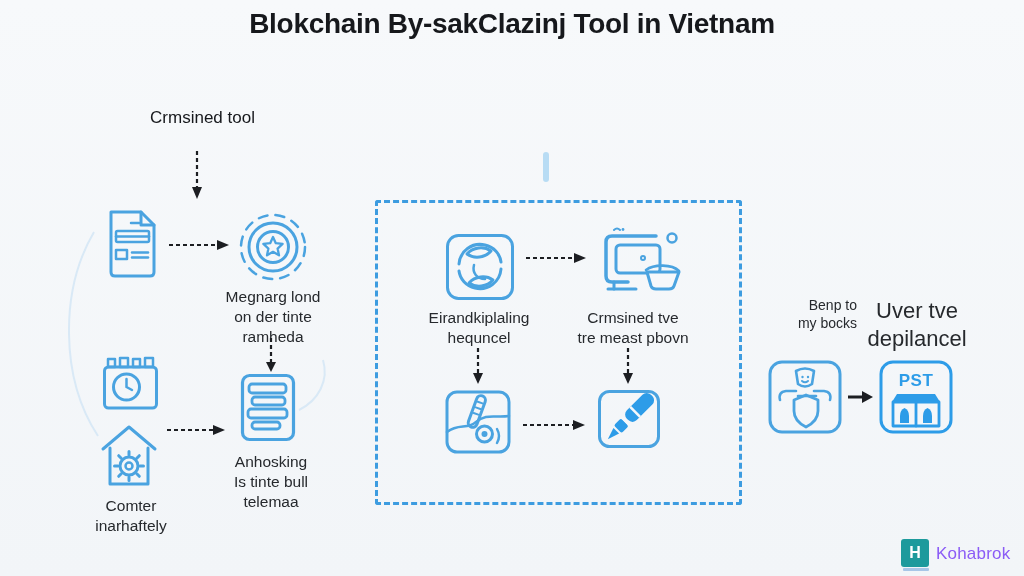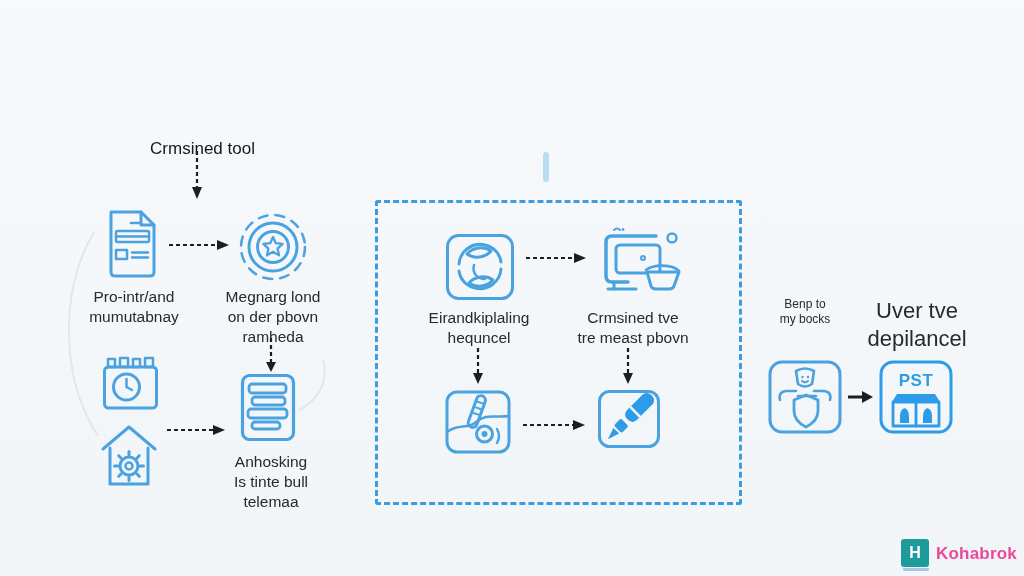--- a/index.html
+++ b/index.html
@@ -33,38 +33,39 @@
   }
   .connector {
     background: var(--connector-light-blue,#b8dcf4);
     border-radius:3px;
   }
   .logo-sq {
     background: var(--logo-teal,#1d9a9c);
     border-radius:3px; color:#ffffff; font-weight:700; font-size:16px;
     display:flex; align-items:center; justify-content:center;
   }
-  .brand { font-size:17px; font-weight:700; color:#ec4899; letter-spacing:0.2px; }
+  .brand { font-size:17px; font-weight:400; color:#8b5cf6; letter-spacing:0.2px; }
   .smudge { background:#6b9fd8; opacity:0.55; border-radius:1px; }
   svg { display:block; }
 </style>
 </head>
 <body>
 
 <div id="canvas">
 
+  <div class="abs title">Blokchain By-sakClazinj Tool in Vietnam</div>
 
   <svg class="abs" style="left:52px; top:228px;" width="62" height="212" viewBox="0 0 62 212">
     <path d="M42 4 C8 62 8 150 46 208" fill="none" stroke="var(--decor-line-blue,#d9e9f6)" stroke-width="2"></path>
   </svg>
   <svg class="abs" style="left:293px; top:356px;" width="42" height="58" viewBox="0 0 42 58">
     <path d="M6 54 C26 44 36 24 30 4" fill="none" stroke="var(--decor-line-blue,#d9e9f6)" stroke-width="2"></path>
   </svg>
 
-  <div class="abs heading" style="left:110px; top:108px; width:185px;margin-top:31px;">Crmsined tool</div>
+  <div class="abs heading" style="left:110px; top:108px; width:185px;">Crmsined tool</div>
 
   <svg class="abs arrow" style="left:190px; top:149px;" width="14" height="52" viewBox="0 0 14 52">
     <line x1="7" y1="2" x2="7" y2="38" stroke="currentColor" stroke-width="2.2" stroke-dasharray="4 3"></line>
     <polygon points="2,38 12,38 7,50" fill="currentColor"></polygon>
   </svg>
 
   <svg class="abs icon" style="left:103px; top:210px;" width="59" height="68" viewBox="0 0 59 68" fill="none" stroke="currentColor" stroke-width="3" stroke-linecap="round" stroke-linejoin="round">
     <path d="M8 2 H38 L51 15 V62 Q51 66 47 66 H12 Q8 66 8 62 Z"></path>
     <path d="M38 2 V15 H51"></path>
     <line x1="28" y1="13" x2="36" y2="13" stroke-width="2.5"></line>
@@ -80,24 +81,22 @@
     <polygon points="50,2 62,7 50,12" fill="currentColor"></polygon>
   </svg>
 
   <svg class="abs icon" style="left:238px; top:212px;" width="70" height="70" viewBox="0 0 70 70" fill="none" stroke="currentColor" stroke-linecap="round" stroke-linejoin="round">
     <circle cx="35" cy="35" r="32" stroke-width="2.5" stroke-dasharray="9 8"></circle>
     <circle cx="35" cy="35" r="24" stroke-width="3"></circle>
     <circle cx="35" cy="35" r="15.5" stroke-width="3"></circle>
     <polygon points="35,25 37.8,31.2 44.6,31.9 39.6,36.6 41,43.3 35,39.8 29,43.3 30.4,36.6 25.4,31.9 32.2,31.2" stroke-width="2.3"></polygon>
   </svg>
 
-  <div class="abs lbl" style="left:58px; top:287px; width:152px;">Pro-intr/and
-mumutabnay</div>
   <div class="abs lbl" style="left:203px; top:287px; width:140px;">Megnarg lond
-on der pbovn
+on der tinte
 ramheda</div>
 
   <svg class="abs arrow" style="left:264px; top:336px;" width="14" height="38" viewBox="0 0 14 38">
     <line x1="7" y1="2" x2="7" y2="26" stroke="currentColor" stroke-width="2.2" stroke-dasharray="4 3"></line>
     <polygon points="2,26 12,26 7,36" fill="currentColor"></polygon>
   </svg>
 
   <svg class="abs icon" style="left:101px; top:356px;" width="59" height="56" viewBox="0 0 59 56" fill="none" stroke="currentColor" stroke-width="3" stroke-linecap="round" stroke-linejoin="round">
     <rect x="3.5" y="11" width="52" height="41" rx="4"></rect>
     <rect x="7" y="3" width="7" height="8" stroke-width="2.5"></rect>
@@ -125,20 +124,22 @@
     <rect x="3.5" y="3.5" width="51" height="64" rx="7" stroke-width="3.2"></rect>
     <rect x="10" y="12" width="37" height="9" rx="3" stroke-width="2.8"></rect>
     <rect x="13" y="25" width="33" height="8" rx="3" stroke-width="2.8"></rect>
     <rect x="9" y="37" width="39" height="9" rx="3" stroke-width="2.8"></rect>
     <rect x="13" y="50" width="28" height="7" rx="3" stroke-width="2.8"></rect>
   </svg>
 
   <div class="abs lbl" style="left:200px; top:452px; width:142px;">Anhosking
 Is tinte bull
 telemaa</div>
+  <div class="abs lbl" style="left:60px; top:496px; width:142px;">Comter
+inarhaftely</div>
 
 
   <div class="abs connector" style="left:543px; top:152px; width:6px; height:30px;"></div>
 
   <div class="abs dashed-box" style="left:375px; top:200px; width:367px; height:305px;"></div>
 
   <svg class="abs icon" style="left:444px; top:232px;" width="72" height="70" viewBox="0 0 72 70" fill="none" stroke="currentColor" stroke-width="3" stroke-linecap="round" stroke-linejoin="round">
     <rect x="3.5" y="3.5" width="65" height="63" rx="11"></rect>
     <path d="M15 32 C16 19 28 10 41 13 C50 15 56 22 57 30"></path>
     <path d="M23 22 C29 15 40 14 47 19 C41 26 30 27 23 22 Z"></path>
@@ -203,21 +204,21 @@
     <g transform="rotate(45 33 30)" fill="var(--icon-blue-fill,#2d9ce8)">
       <rect x="26" y="-2" width="14" height="34" rx="6"></rect>
       <rect x="27.5" y="36" width="11" height="10" rx="2"></rect>
       <path d="M29 48 L33 60 L37 48 Z"></path>
       <rect x="26" y="20" width="14" height="2.6" fill="#f5f8fb"></rect>
       <rect x="27.5" y="33.5" width="11" height="2.2" fill="#f5f8fb"></rect>
     </g>
   </svg>
 
 
-  <div class="abs lbl" style="left:753px; top:297px; width:104px; font-size:12px;">Benp to
+  <div class="abs lbl" style="left:753px; top:297px; width:104px; font-size:14px;text-align:right;">Benp to
 my bocks</div>
   <div class="abs lbl" style="left:862px; top:297px; width:110px; font-size:22px;">Uver tve
 depilancel</div>
 
   <svg class="abs icon" style="left:766px; top:358px;" width="78" height="78" viewBox="0 0 78 78" fill="none" stroke="currentColor" stroke-width="3" stroke-linecap="round" stroke-linejoin="round">
     <rect x="4" y="4" width="70" height="70" rx="12"></rect>
     <path d="M30 13 Q39 8 48 13 L46 26 Q39 31 32 26 Z" stroke-width="2.6"></path>
     <circle cx="36.5" cy="19" r="1.2" fill="currentColor" stroke="none"></circle>
     <circle cx="42" cy="19" r="1.2" fill="currentColor" stroke="none"></circle>
     <path d="M36 23 Q39 25.5 42 23" stroke-width="2"></path>

